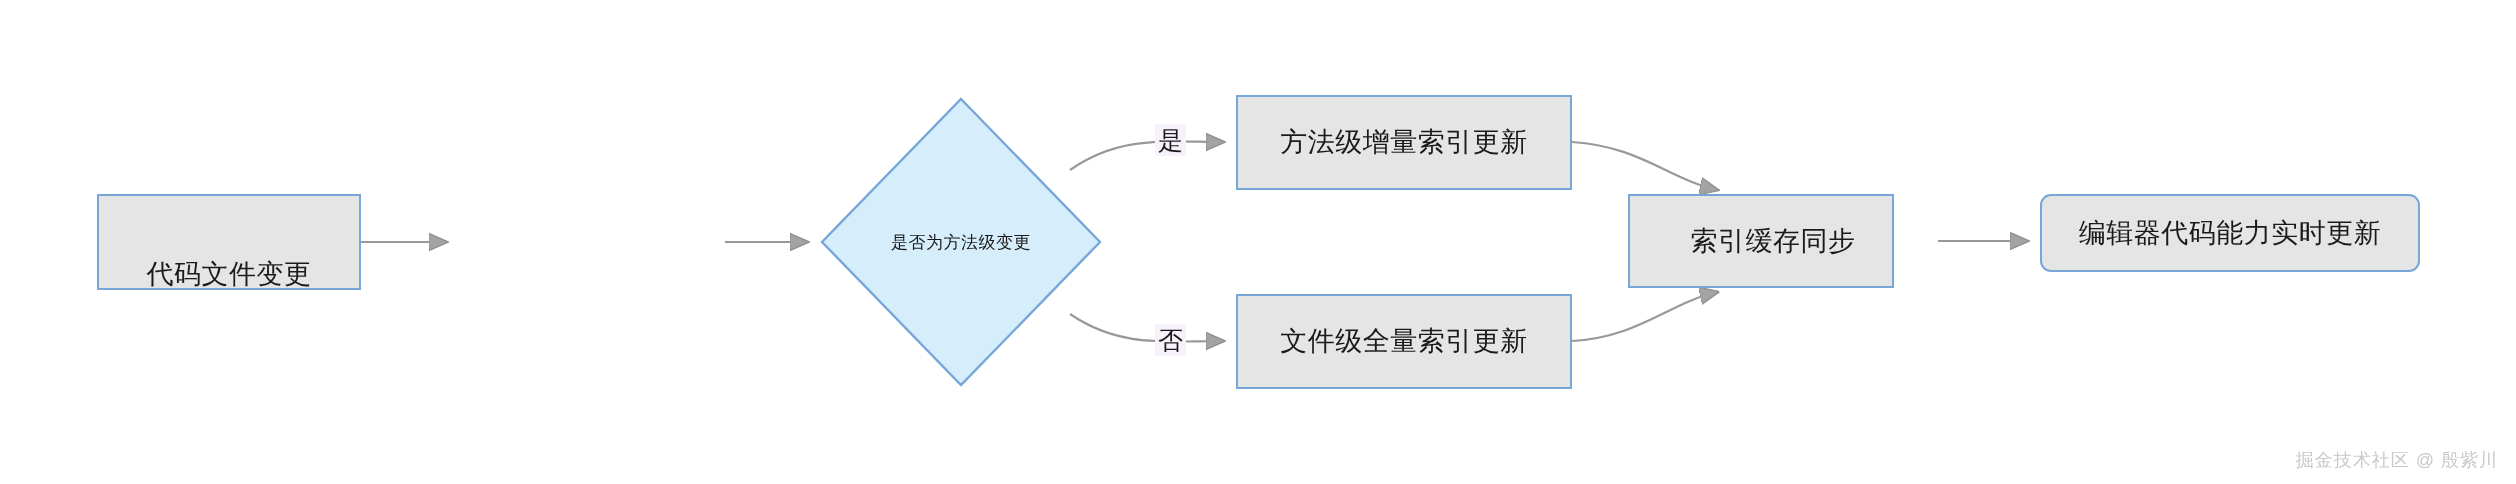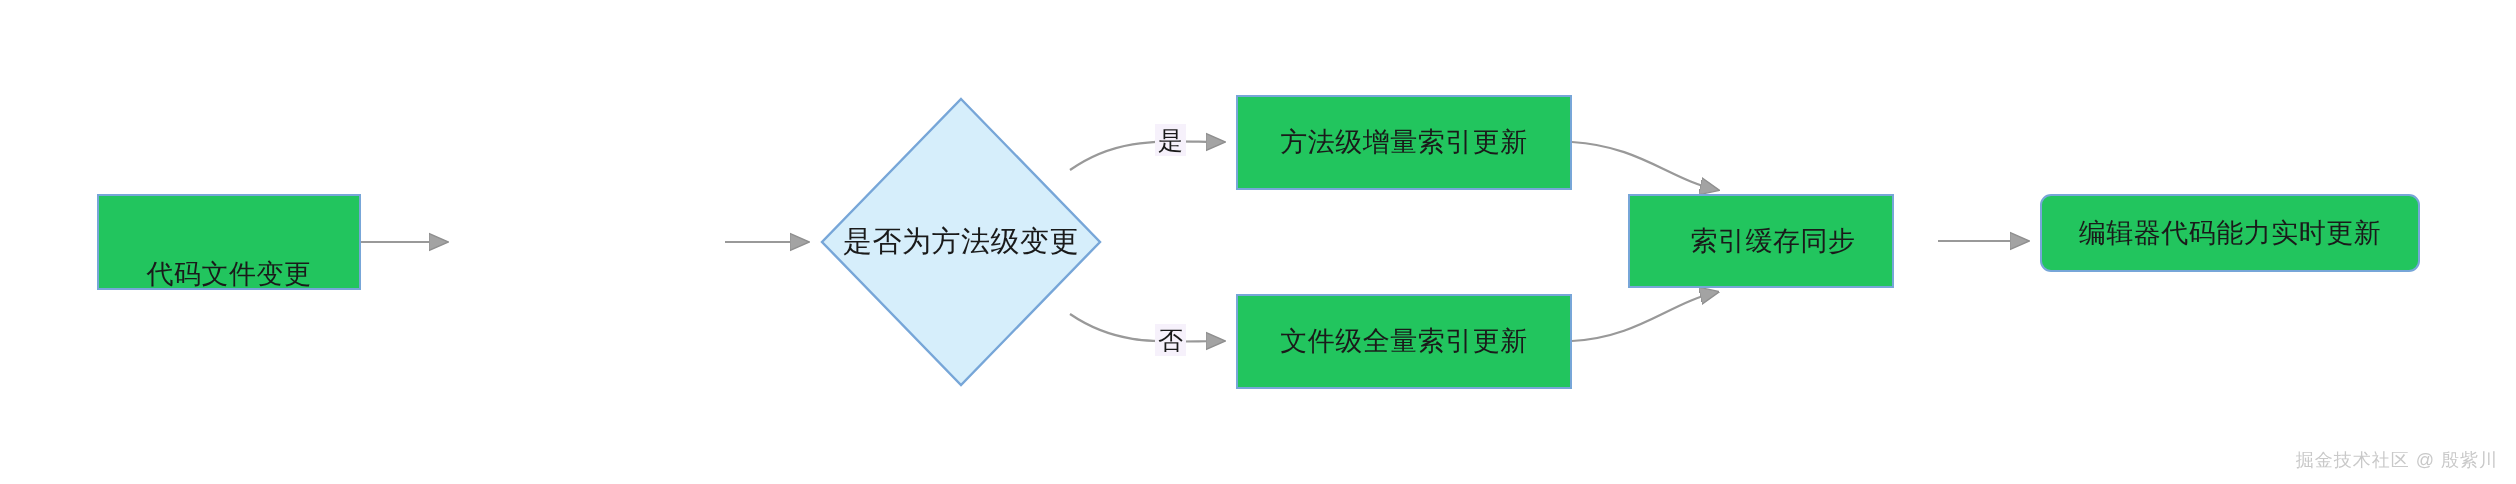--- a/index.html
+++ b/index.html
@@ -22,21 +22,21 @@
     position: absolute;
     left: 0;
     top: 0;
     width: 2516px;
     height: 484px;
     pointer-events: none;
   }
   .node {
     position: absolute;
     box-sizing: border-box;
-    background: #22c55e;
+    background: #e5e5e5;
     border: 2px solid #77a6d8;
     display: flex;
     align-items: center;
     justify-content: center;
     z-index: 2;
   }
   .node-label {
     font-size: 27px;
     color: #1a1a1a;
     letter-spacing: 0.5px;
@@ -56,21 +56,21 @@
   }
   .diamond-label {
     position: absolute;
     left: 0;
     top: 0;
     width: 100%;
     height: 100%;
     display: flex;
     align-items: center;
     justify-content: center;
-    font-size: 29px;
+    font-size: 17px;
     color: #1a1a1a;
     letter-spacing: 0.5px;
     white-space: nowrap;
   }
   .edge-label {
     position: absolute;
     font-size: 25px;
     color: #1a1a1a;
     background: #f6f1fb;
     padding: 1px 3px;

